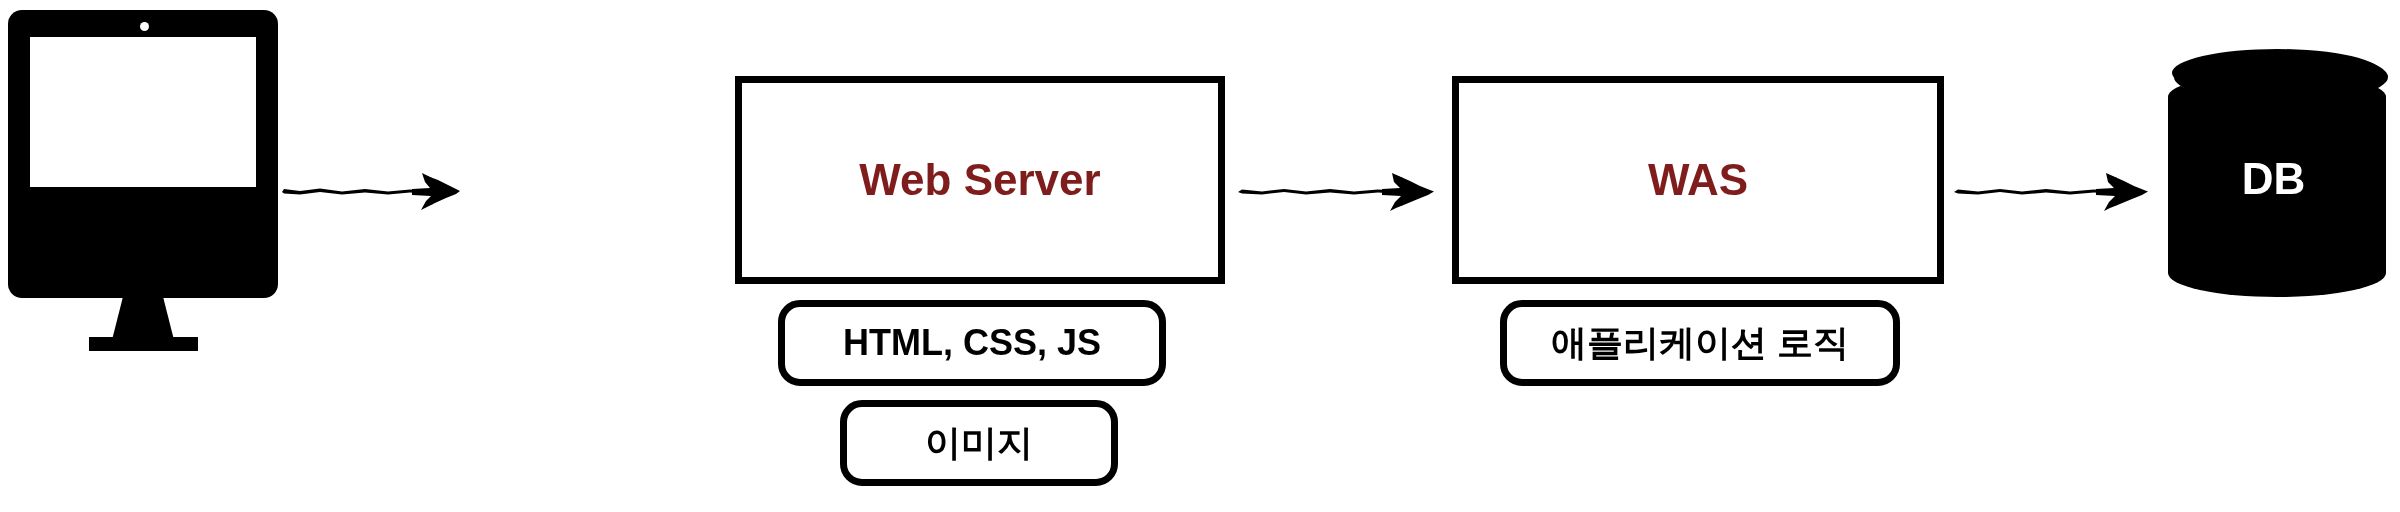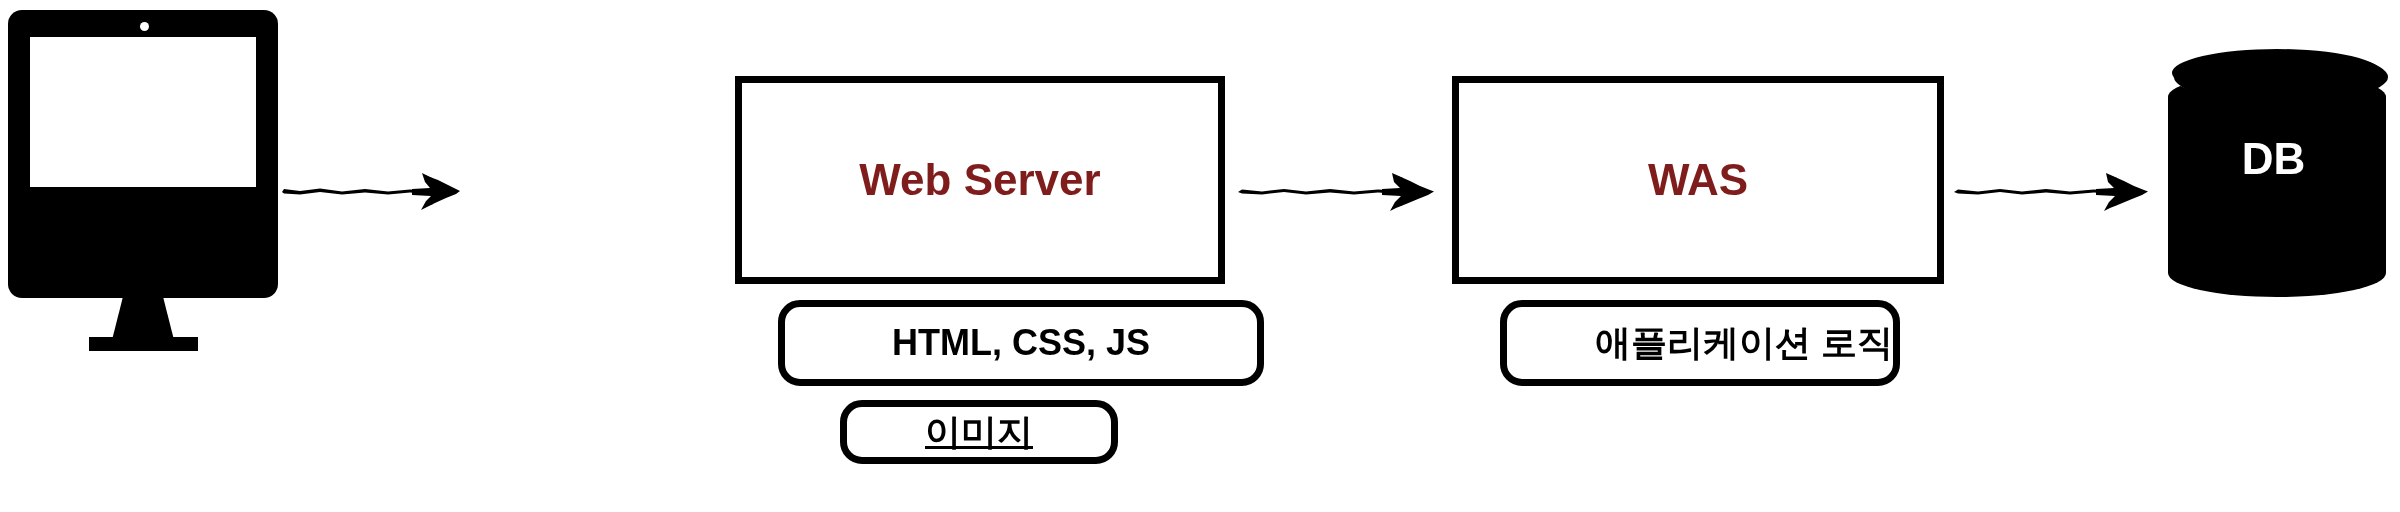--- a/index.html
+++ b/index.html
@@ -103,23 +103,23 @@
     align-items: center;
     justify-content: center;
   }
   .pill-label {
     font-size: 36px;
     font-weight: bold;
     color: #000000;
     line-height: 1;
     white-space: nowrap;
   }
-  #pill-static-assets { left: 778px;  top: 300px; width: 486px; height: 86px; }
-  #pill-images        { left: 840px;  top: 400px; width: 278px; height: 64px; text-decoration: underline; }
-  #pill-app-logic     { left: 1500px; top: 300px; width: 400px; height: 86px; justify-content: flex-end; }
+  #pill-static-assets { left: 778px;  top: 300px; width: 388px; height: 86px; }
+  #pill-images        { left: 840px;  top: 400px; width: 278px; height: 86px; }
+  #pill-app-logic     { left: 1500px; top: 300px; width: 400px; height: 86px; }
 
   
   .cylinder {
     position: absolute;
     left: 2168px;
     top: 45px;
     width: 218px;
     height: 280px;
   }
   .cyl-body {
@@ -147,21 +147,21 @@
     left: 2px;
     top: 2px;
     width: 214px;
     height: 52px;
     background: #000000;
     border-radius: 50%;
   }
   .cyl-label {
     position: absolute;
     left: 0;
-    top: 92px;
+    top: 112px;
     width: 211px;
     text-align: center;
     font-size: 44px;
     font-weight: bold;
     color: #ffffff;
     line-height: 1;
   }
 
   
   .arrow {

